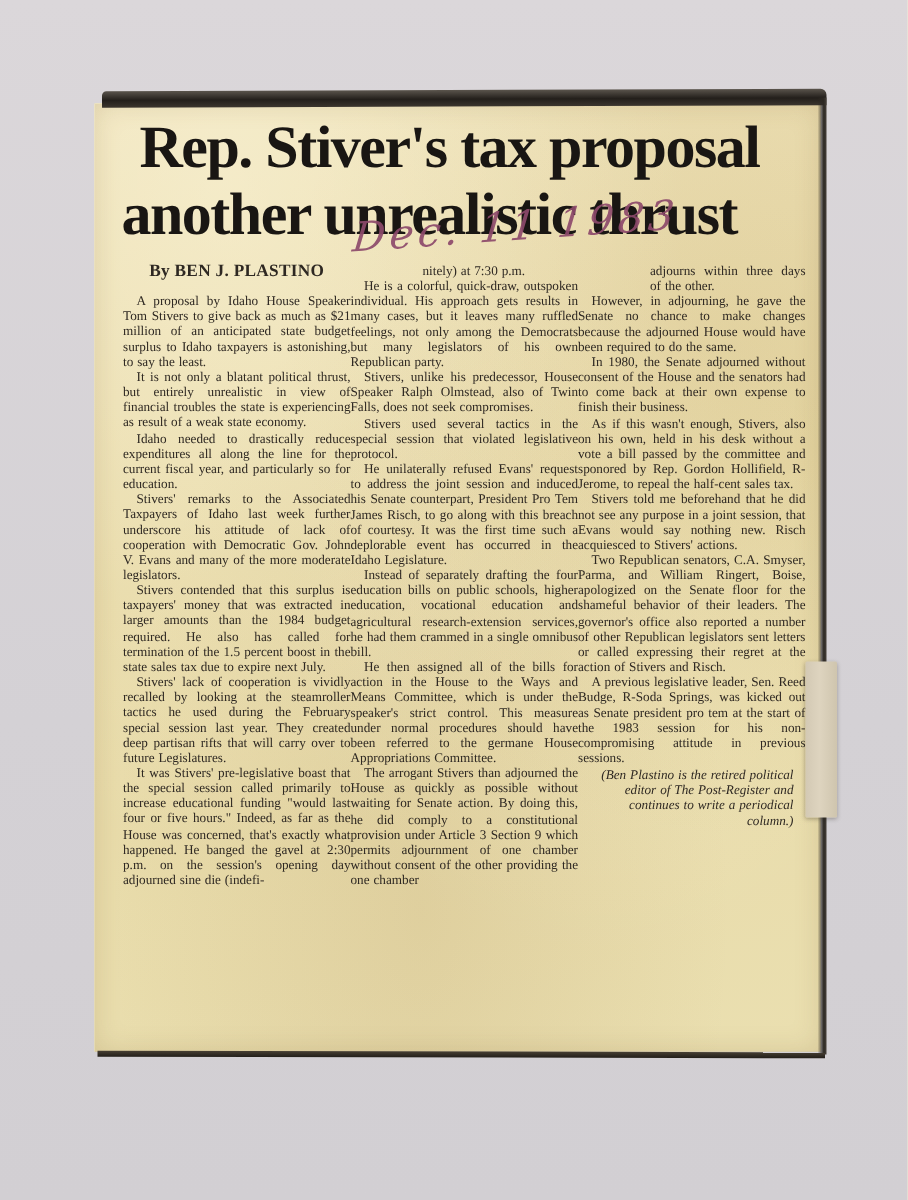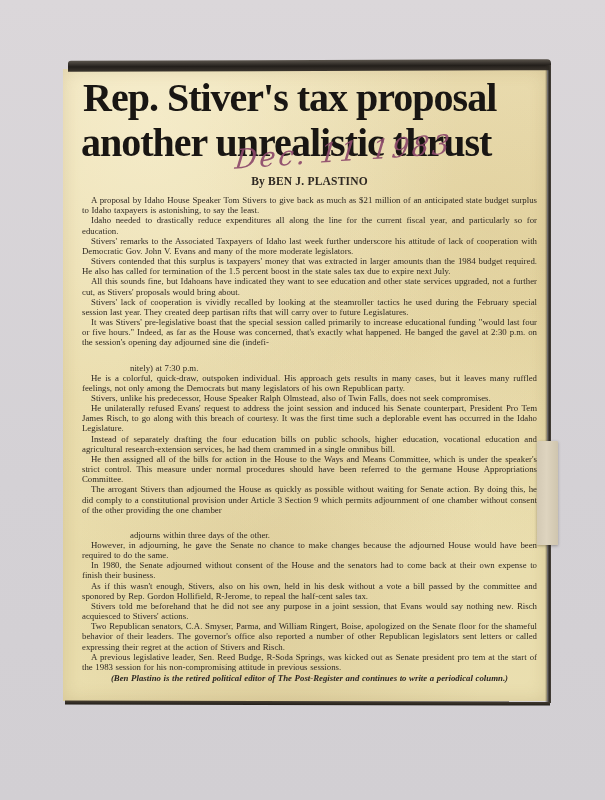--- a/index.html
+++ b/index.html
@@ -52,40 +52,39 @@
     color: #2e2822;
   }
   .headline {
     margin: 6px 6px 4px 16px;
     font-weight: bold;
     font-size: 40px;
     line-height: 45px;
     letter-spacing: -1px;
     color: #191613;
   }
-  .headline .hl1 { display: block; margin-left: 4px; white-space: nowrap; }
+  .headline .hl1 { display: block; margin-left: 14px; white-space: nowrap; }
   .headline .hl2 { display: block; margin-left: 2px;  white-space: nowrap; }
   .handwritten-date {
     position: absolute;
     left: 172px; top: 76px;
     font-family: "DejaVu Serif", serif;
     font-style: italic;
     font-size: 27px;
     letter-spacing: 3px;
     color: #8d4a6b;
     transform: rotate(-4deg) skewX(-10deg);
     white-space: nowrap;
     opacity: 0.92;
     pointer-events: none;
   }
   .columns {
     display: flex;
-    gap: 15px;
+    gap: 0;
     padding: 6px 10px 0 19px;
-    flex-direction: column;
   }
   .col {
     flex: 1 1 0;
     min-width: 0;
     font-size: 8.8px;
     line-height: 10.15px;
     text-align: justify;
   }
   .col p {
     margin: 0;
@@ -96,55 +95,55 @@
   .byline {
     text-align: center;
     font-weight: bold;
     font-size: 11.5px;
     letter-spacing: 0.2px;
     margin: 1px 0 9px 0;
     white-space: nowrap;
   }
   .closing-note {
     font-style: italic;
-    text-align: center;
+    text-align: right;
     text-indent: 0 !important;
     padding: 0 8px;
     margin-top: 1px !important;
-    font-weight: bold;
   }
 </style>
 </head>
 <body>
 
 <div class="clipping">
   <div class="paper">
 
     <h1 class="headline">
       <span class="hl1">Rep. Stiver's tax proposal</span>
       <span class="hl2">another unrealistic thrust</span>
     </h1>
 
     <div class="columns">
 
       <div class="col">
         <div class="byline">By BEN J. PLASTINO</div>
         <p>A proposal by Idaho House Speaker Tom Stivers to give back as much as $21 million of an anticipated state budget surplus to Idaho taxpayers is astonishing, to say the least.</p>
+        <p>It is not only a blatant political thrust, but entirely unrealistic in view of financial troubles the state is experiencing as result of a weak state economy.</p>
         <p>Idaho needed to drastically reduce expenditures all along the line for the current fiscal year, and particularly so for education.</p>
         <p>Stivers' remarks to the Associated Taxpayers of Idaho last week further underscore his attitude of lack of cooperation with Democratic Gov. John V. Evans and many of the more moderate legislators.</p>
         <p>Stivers contended that this surplus is taxpayers' money that was extracted in larger amounts than the 1984 budget required. He also has called for termination of the 1.5 percent boost in the state sales tax due to expire next July.</p>
-        <p>All this sounds fine, but Idahoans have indicated they want to see education and other state services upgraded, not a further cut, as Stivers' proposals would bring about.</p>
         <p>Stivers' lack of cooperation is vividly recalled by looking at the steamroller tactics he used during the February special session last year. They created deep partisan rifts that will carry over to future Legislatures.</p>
         <p>It was Stivers' pre-legislative boast that the special session called primarily to increase educational funding "would last four or five hours." Indeed, as far as the House was concerned, that's exactly what happened. He banged the gavel at 2:30 p.m. on the session's opening day adjourned sine die (indefi-</p>
       </div>
 
       <div class="col">
         <p class="cont">nitely) at 7:30 p.m.</p>
         <p>He is a colorful, quick-draw, outspoken individual. His approach gets results in many cases, but it leaves many ruffled feelings, not only among the Democrats but many legislators of his own Republican party.</p>
         <p>Stivers, unlike his predecessor, House Speaker Ralph Olmstead, also of Twin Falls, does not seek compromises.</p>
+        <p>Stivers used several tactics in the special session that violated legislative protocol.</p>
         <p>He unilaterally refused Evans' request to address the joint session and induced his Senate counterpart, President Pro Tem James Risch, to go along with this breach of courtesy. It was the first time such a deplorable event has occurred in the Idaho Legislature.</p>
         <p>Instead of separately drafting the four education bills on public schools, higher education, vocational education and agricultural research-extension services, he had them crammed in a single omnibus bill.</p>
         <p>He then assigned all of the bills for action in the House to the Ways and Means Committee, which is under the speaker's strict control. This measure under normal procedures should have been referred to the germane House Appropriations Committee.</p>
         <p>The arrogant Stivers than adjourned the House as quickly as possible without waiting for Senate action. By doing this, he did comply to a constitutional provision under Article 3 Section 9 which permits adjournment of one chamber without consent of the other providing the one chamber</p>
       </div>
 
       <div class="col">
         <p class="cont">adjourns within three days of the other.</p>
         <p>However, in adjourning, he gave the Senate no chance to make changes because the adjourned House would have been required to do the same.</p>
         <p>In 1980, the Senate adjourned without consent of the House and the senators had to come back at their own expense to finish their business.</p>

